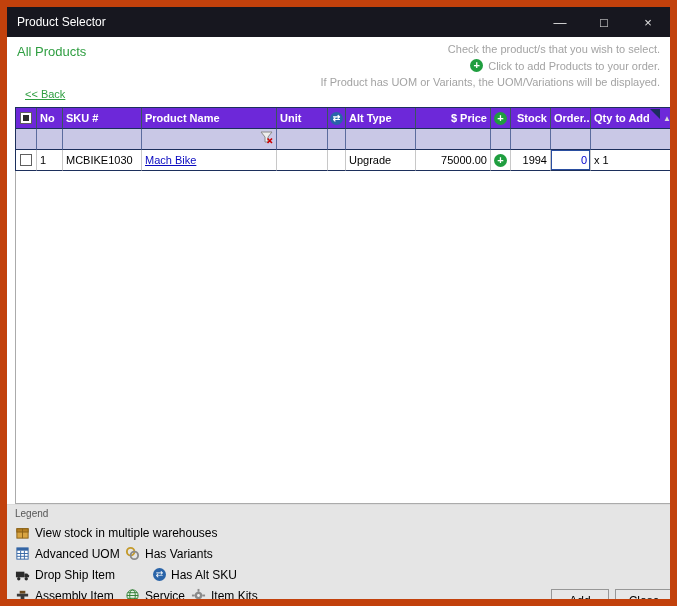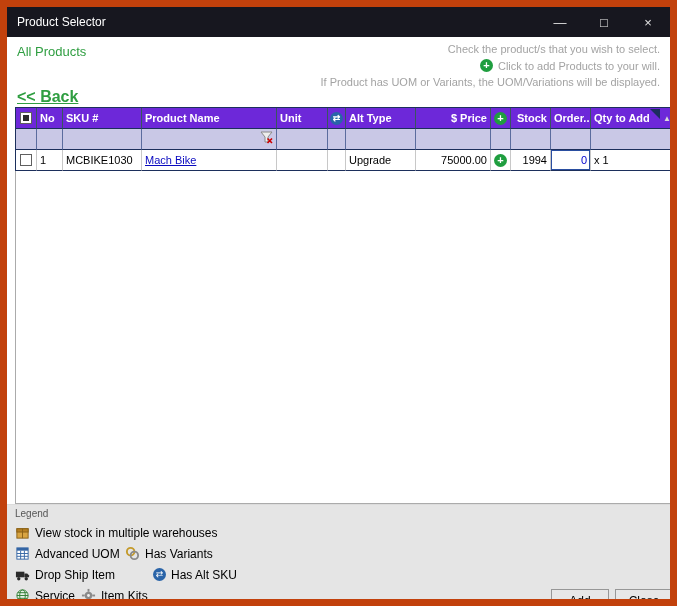--- a/index.html
+++ b/index.html
@@ -15,21 +15,21 @@
   .win-controls { margin-left: auto; display: flex; height: 100%; }
   .win-btn { width: 44px; height: 100%; display: flex; align-items: center;
              justify-content: center; font-size: 13px; color: #e4e4e4; cursor: default; }
 
   
   .link-green { color: #2f9e41; cursor: pointer; }
   .all-products { position: absolute; top: 37px; left: 10px; font-size: 13px; text-decoration: none; }
   .help { position: absolute; right: 10px; font-size: 11px; color: #a3a3a3;
           display: flex; align-items: center; gap: 5px; }
   .help-1 { top: 36px; } .help-2 { top: 52px; } .help-3 { top: 69px; }
-  .back { position: absolute; top: 81px; left: 10px; font-size: 16px; font-weight: bold;
+  .back { position: absolute; top: 81px; left: 18px; font-size: 11px; font-weight: normal;
           text-decoration: underline; }
 
   .plus-icon { display: inline-flex; width: 13px; height: 13px; border-radius: 50%;
                background: #1f9e3f; color: #fff; font-size: 11px; font-weight: bold;
                align-items: center; justify-content: center; line-height: 1; flex: 0 0 auto; }
   .circ { display: inline-flex; width: 13px; height: 13px; border-radius: 50%;
           background: #2a64a8; color: #fff; font-size: 9px; align-items: center;
           justify-content: center; line-height: 1; flex: 0 0 auto; }
 
   
@@ -90,21 +90,21 @@
     </div>
   </div>
 
   <a class="all-products link-green">All Products</a>
 
   <div class="help help-1">
     <span>Check the product/s that you wish to select.</span>
   </div>
   <div class="help help-2">
     <span class="plus-icon">+</span>
-    <span>Click to add Products to your will.</span>
+    <span>Click to add Products to your order.</span>
   </div>
   <div class="help help-3">
     <span>If Product has UOM or Variants, the UOM/Variations will be displayed.</span>
   </div>
 
   <a class="back link-green">&lt;&lt; Back</a>
 
   <div class="grid">
 
     <div class="cell h cc">
@@ -225,20 +225,29 @@
         </span>
         <span>Drop Ship Item</span>
       </span>
       <span class="litem">
         <span class="circ">⇄</span>
         <span>Has Alt SKU</span>
       </span>
     </div>
 
     <div class="lrow r4">
+      <span class="litem w110">
+        <span class="licon">
+          <svg viewBox="0 0 16 16" width="15" height="15">
+            <rect x="5" y="3" width="6" height="3" fill="#6b4a1e"></rect>
+            <path d="M2 6 h12 v3 h-4 v5 h-4 v-5 h-4 z" fill="#3a3a3a"></path>
+          </svg>
+        </span>
+        <span>Assembly Item</span>
+      </span>
       <span class="litem w64">
         <span class="licon">
           <svg viewBox="0 0 16 16" width="15" height="15">
             <circle cx="8" cy="8" r="6" fill="#e6f2e6" stroke="#2e7d32"></circle>
             <ellipse cx="8" cy="8" rx="3" ry="6" fill="none" stroke="#2e7d32"></ellipse>
             <line x1="2" y1="8" x2="14" y2="8" stroke="#2e7d32"></line>
             <line x1="3" y1="5" x2="13" y2="5" stroke="#2e7d32"></line>
             <line x1="3" y1="11" x2="13" y2="11" stroke="#2e7d32"></line>
           </svg>
         </span>

